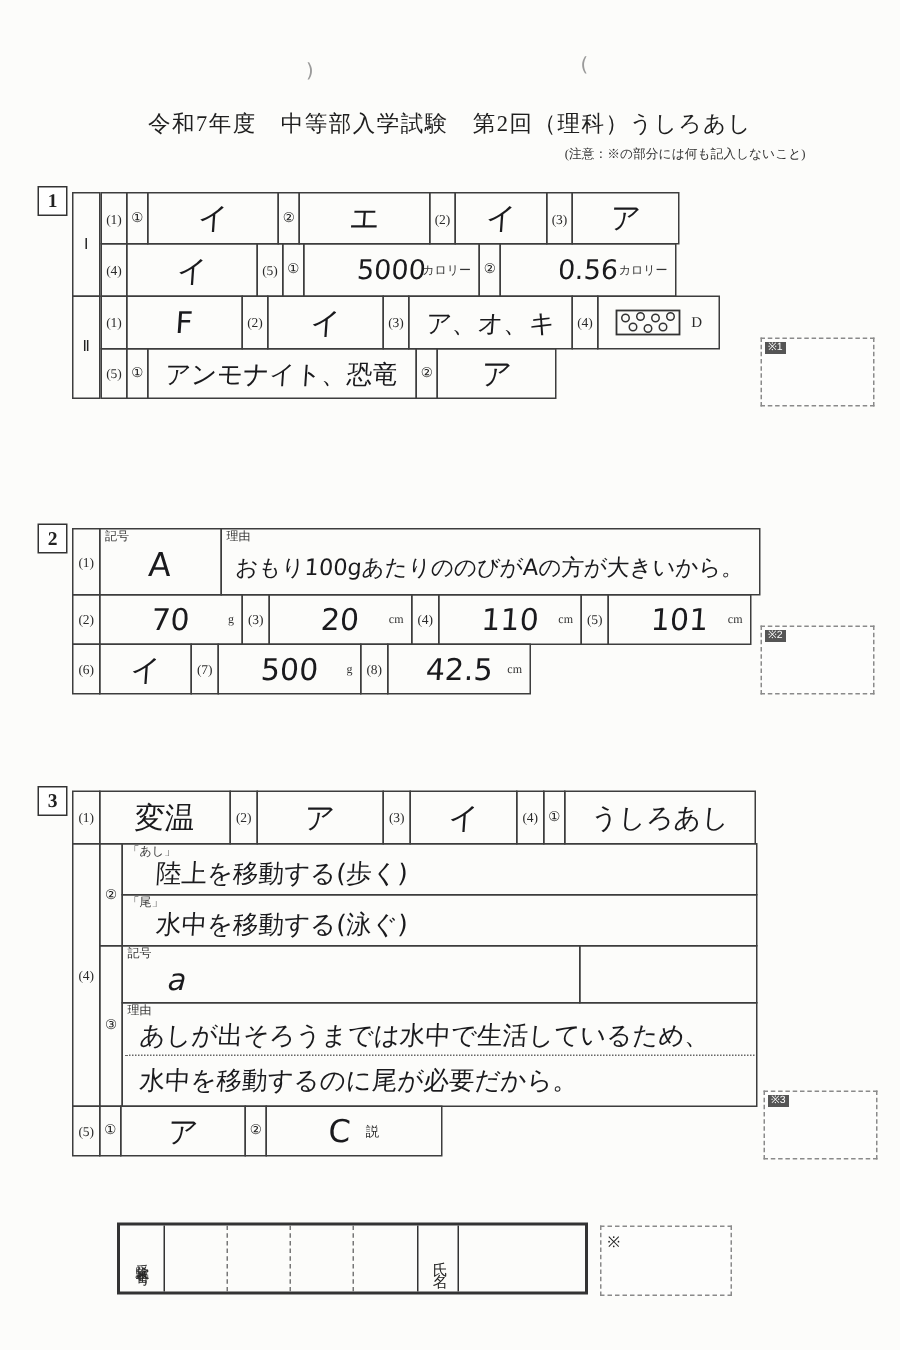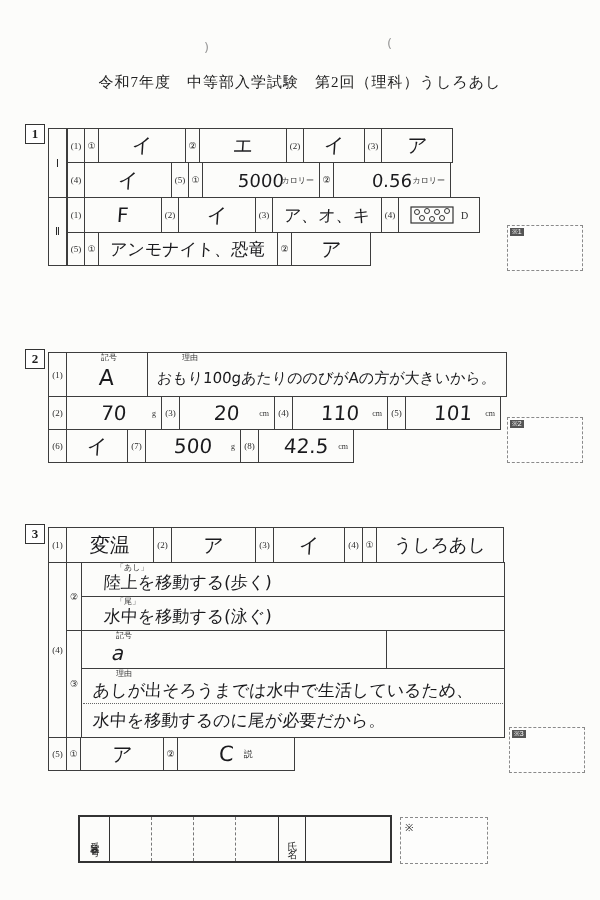--- a/index.html
+++ b/index.html
@@ -12,21 +12,21 @@
   .circ{font-family:"DejaVu Sans",sans-serif;font-size:9px;}
   .grp{font-family:"DejaVu Sans",sans-serif;font-size:10px;}
   
   .hw{font-family:"DejaVu Sans",sans-serif;color:#1a1a1d;display:inline-block;
       transform:skewX(-4deg);white-space:nowrap;}
   .hw-lg{font-size:20px;}
   .hw-md{font-size:17px;}
   .hw-sm{font-size:15px;}
   
   .sub{position:absolute;top:1px;left:3px;font-size:8px;color:#333;line-height:1.1;
-       font-family:"Liberation Serif","DejaVu Serif",serif;margin-left:31px;}
+       font-family:"Liberation Serif","DejaVu Serif",serif;}
   .unit{position:absolute;right:5px;top:50%;transform:translateY(-50%);font-size:8px;color:#333;
         font-family:"Liberation Serif","DejaVu Serif",serif;}
   .numbox{position:absolute;box-sizing:border-box;width:20px;height:20px;border:1.5px solid #333;
           display:flex;align-items:center;justify-content:center;font-size:13px;font-weight:bold;
           background:#fff;}
   .secwrap{position:absolute;}
   .dashbox{position:absolute;box-sizing:border-box;border:1px dashed #8a8a8a;background:#fdfdfc;}
   .badge{position:absolute;top:2px;left:2px;font-size:7px;line-height:1.2;padding:0 2px;
          background:#555;color:#fff;font-family:"Liberation Sans",sans-serif;}
   .title{position:absolute;left:0;right:0;top:73px;text-align:center;font-size:15px;
@@ -43,20 +43,21 @@
   svg{display:block;}
 </style>
 </head>
 <body>
 
 <div class="page">
 
   <span class="scanmark" style="left:204px;top:40px;">)</span>
   <span class="scanmark" style="left:387px;top:36px;">(</span>
   <div class="title">令和7年度　中等部入学試験　第2回（理科）うしろあし</div>
+  <div class="note">(注意：※の部分には何も記入しないこと)</div>
 
   <div class="secwrap" style="left:25px;top:123px;width:485px;height:150px;">
     <div class="numbox" style="left:0;top:1px;">1</div>
     <div class="cell grp" style="left:23px;top:5px;width:19px;height:70px;">Ⅰ</div>
     <div class="cell grp" style="left:23px;top:74px;width:19px;height:69px;">Ⅱ</div>
 
     <div class="cell lc" style="left:42px;top:5px;width:18px;height:35px;">(1)</div>
     <div class="cell circ" style="left:59px;top:5px;width:15px;height:35px;">①</div>
     <div class="cell" style="left:73px;top:5px;width:88px;height:35px;">
         <span class="hw hw-lg">イ</span>

